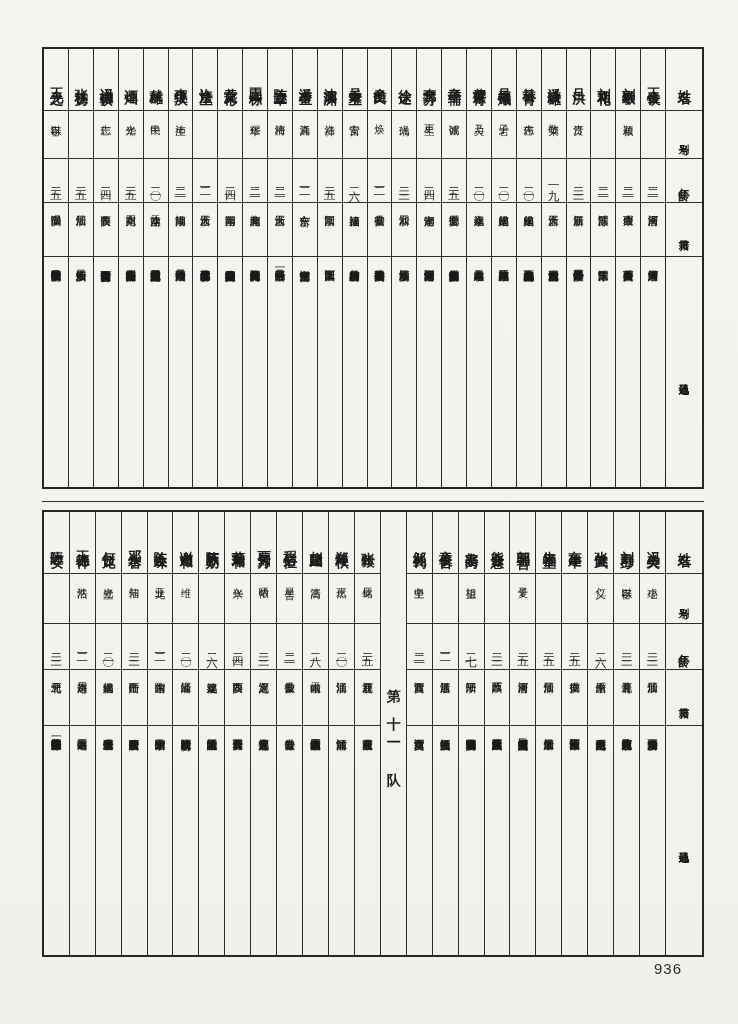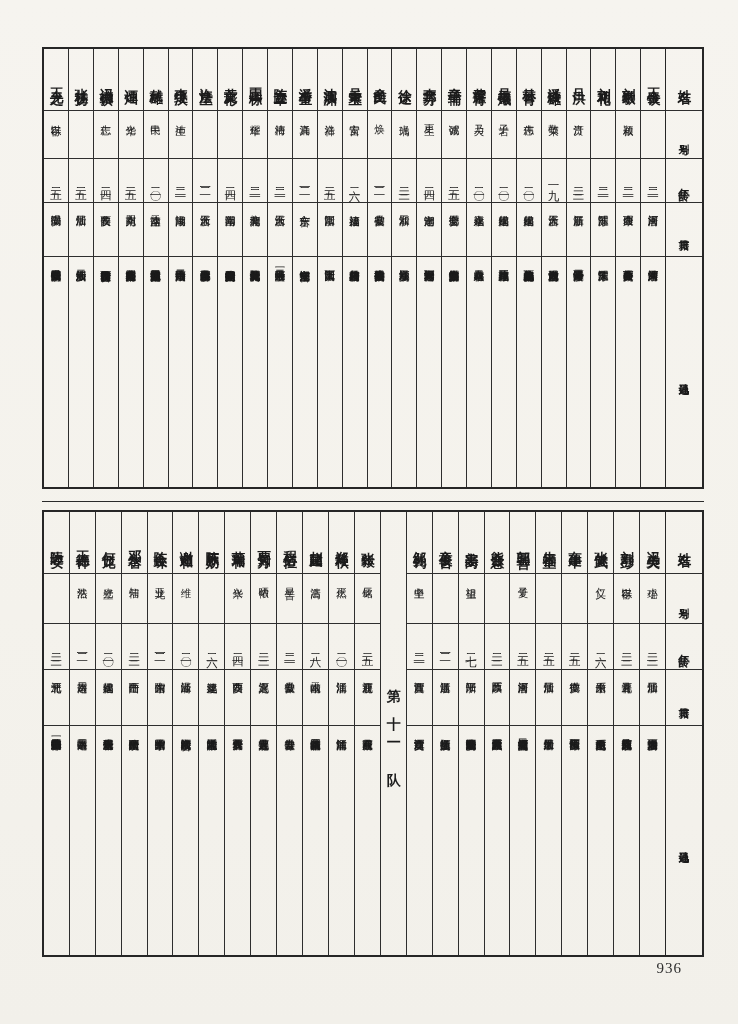--- a/index.html
+++ b/index.html
@@ -46,21 +46,21 @@
   
   .label-col .cell{align-items:center;}
   .lbl{font-size:13px;font-weight:700;}
   .lbl-2{letter-spacing:9px;}
   .lbl-addr{letter-spacing:36px;}
   
   .sep-col{flex:1;border-left:1px solid #2e2e2e;display:flex;justify-content:center;align-items:center;box-sizing:border-box;}
   .sep-text{writing-mode:vertical-rl;text-orientation:upright;font-size:14px;font-weight:700;letter-spacing:28px;}
   .pageno{
     position:absolute;right:56px;top:960px;
-    font-family:Liberation Serif, serif;
+    font-family:Liberation Sans, sans-serif;
     font-size:15px;color:#2f2f2f;letter-spacing:1px;
   }
 </style>
 </head>
 <body>
 
 <div class="sheet">
 
   <div class="vtable t0">
     <div class="label-col">

